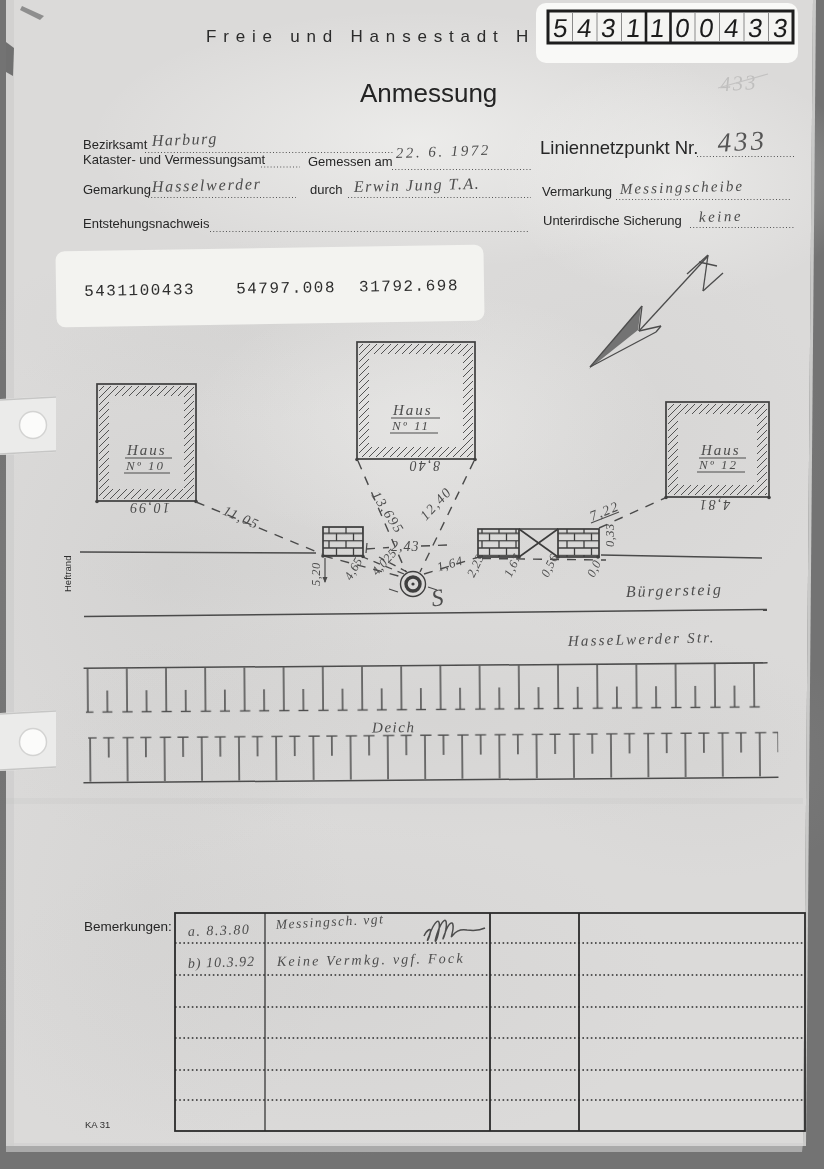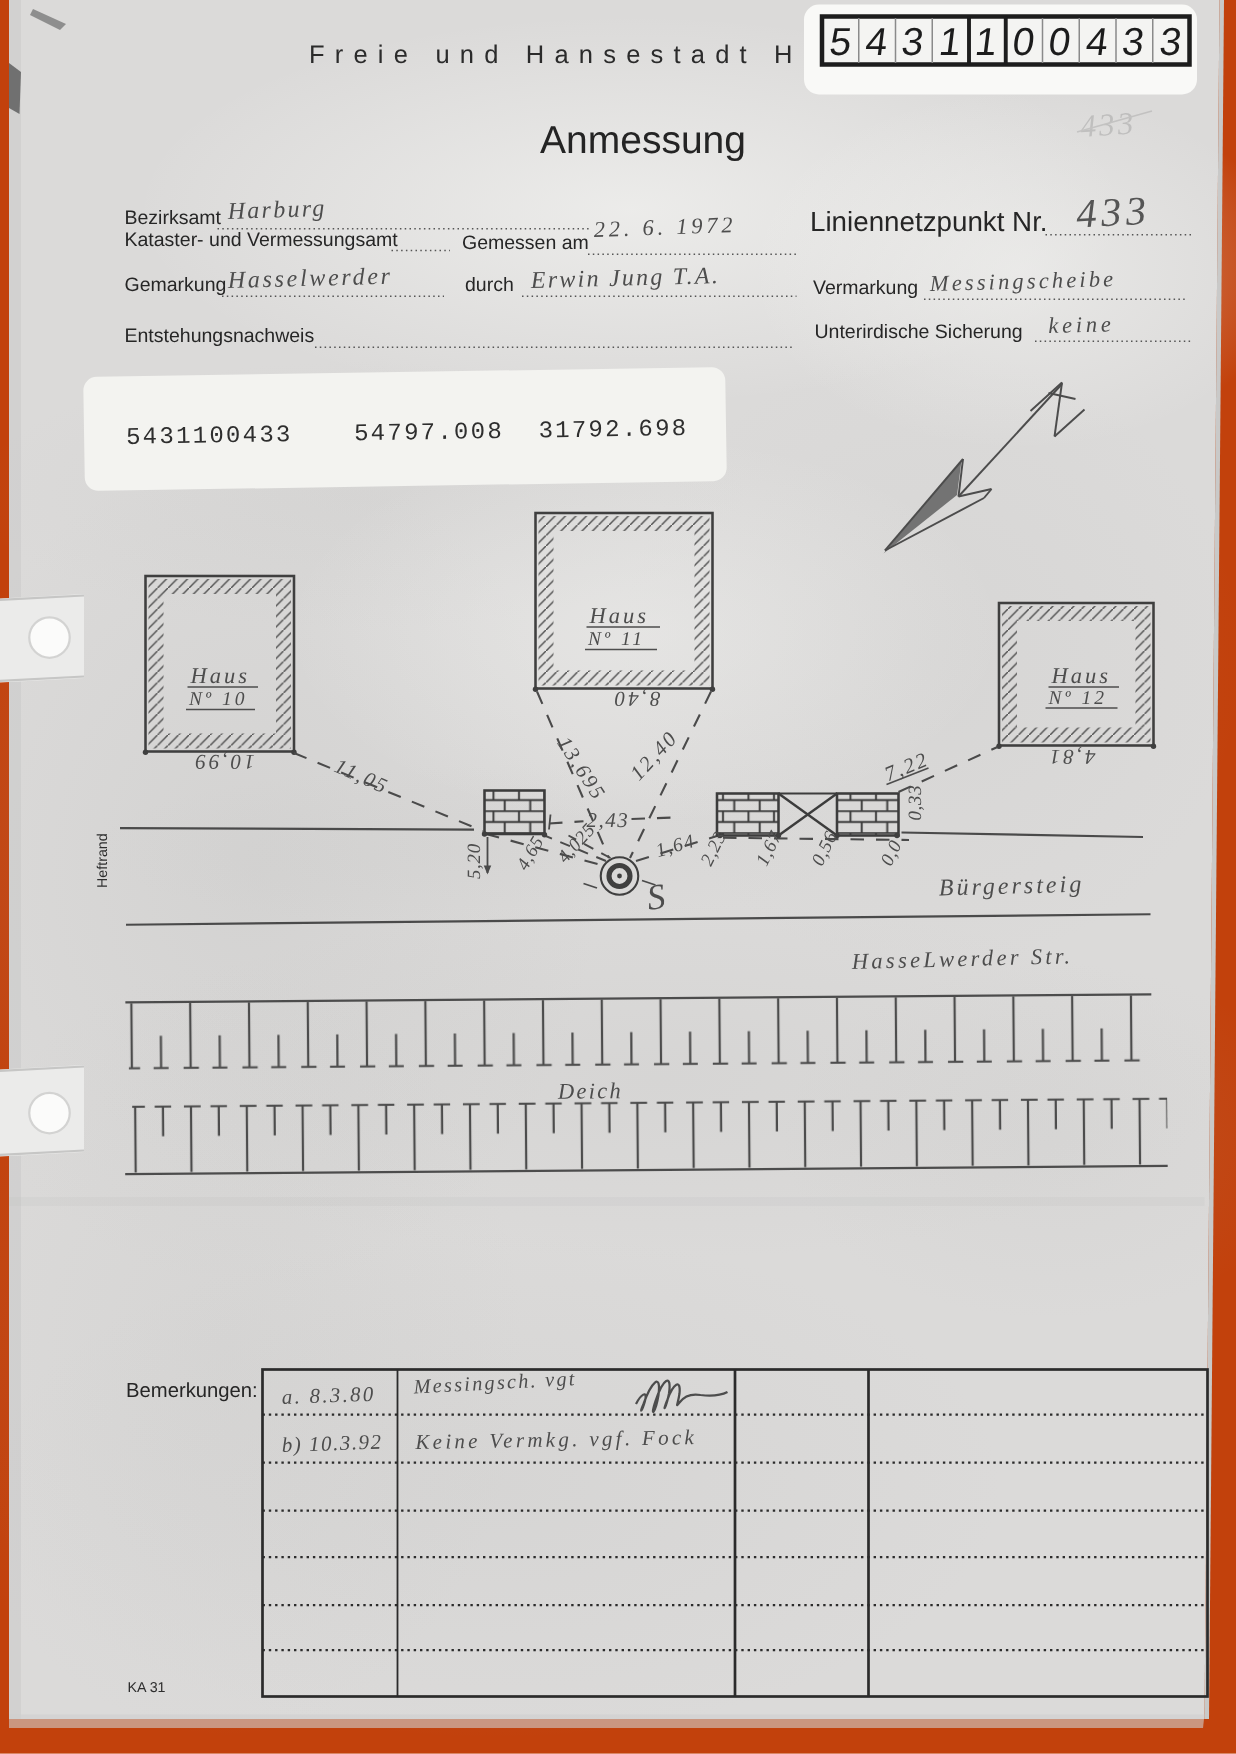--- a/index.html
+++ b/index.html
@@ -1,16 +1,16 @@
 <!DOCTYPE html>
 <html><head>
 <meta charset="utf-8">
 <style>
 html,body{margin:0;padding:0}
-#page{position:relative;width:824px;height:1169px;background:#c2410c;overflow:hidden;font-family:"Liberation Sans",sans-serif}
+#page{position:relative;width:824px;height:1169px;background:#737373;overflow:hidden;font-family:"Liberation Sans",sans-serif}
 </style>
 </head>
 <body>
 <div id="page">
 <svg width="824" height="1169" viewBox="0 0 824 1169">
 <defs>
 <filter id="grain" x="0%" y="0%" width="100%" height="100%">
 <feTurbulence type="fractalNoise" baseFrequency="0.9" numOctaves="2" result="n"></feTurbulence>
 <feColorMatrix in="n" type="matrix" values="0 0 0 0 0.40  0 0 0 0 0.40  0 0 0 0 0.40  0.9 0 0 0 -0.12"></feColorMatrix>
 </filter>

